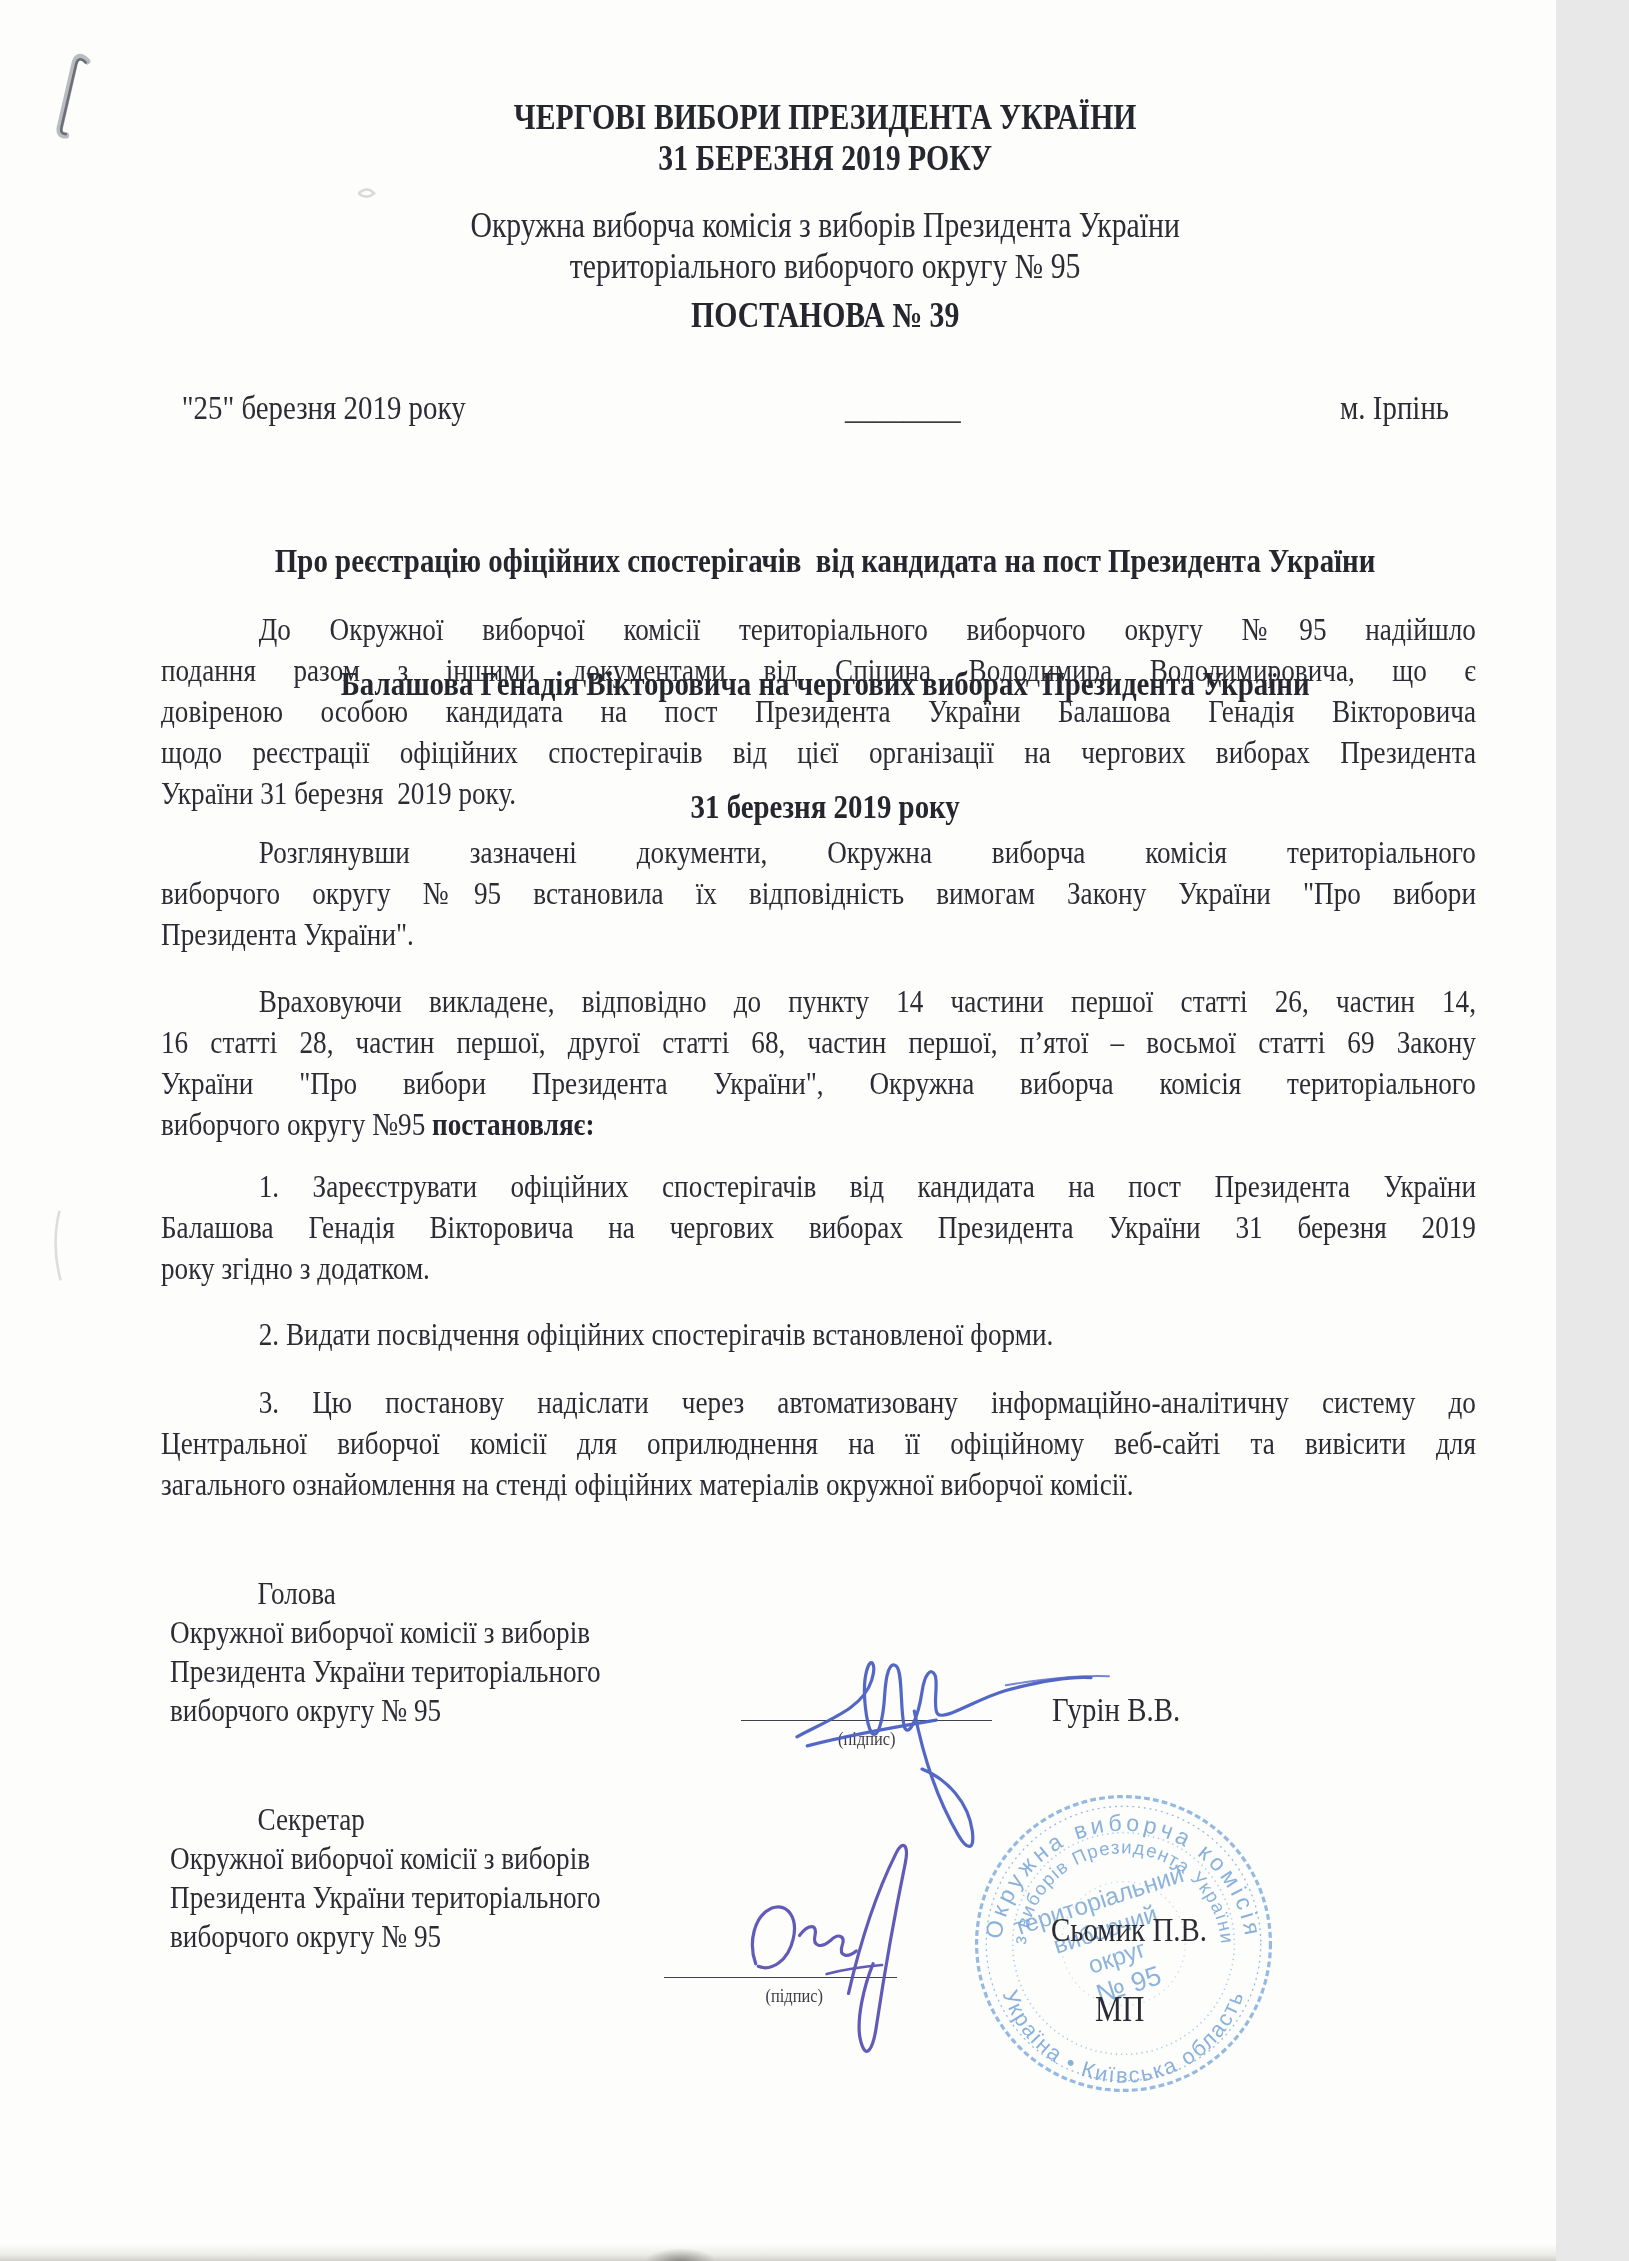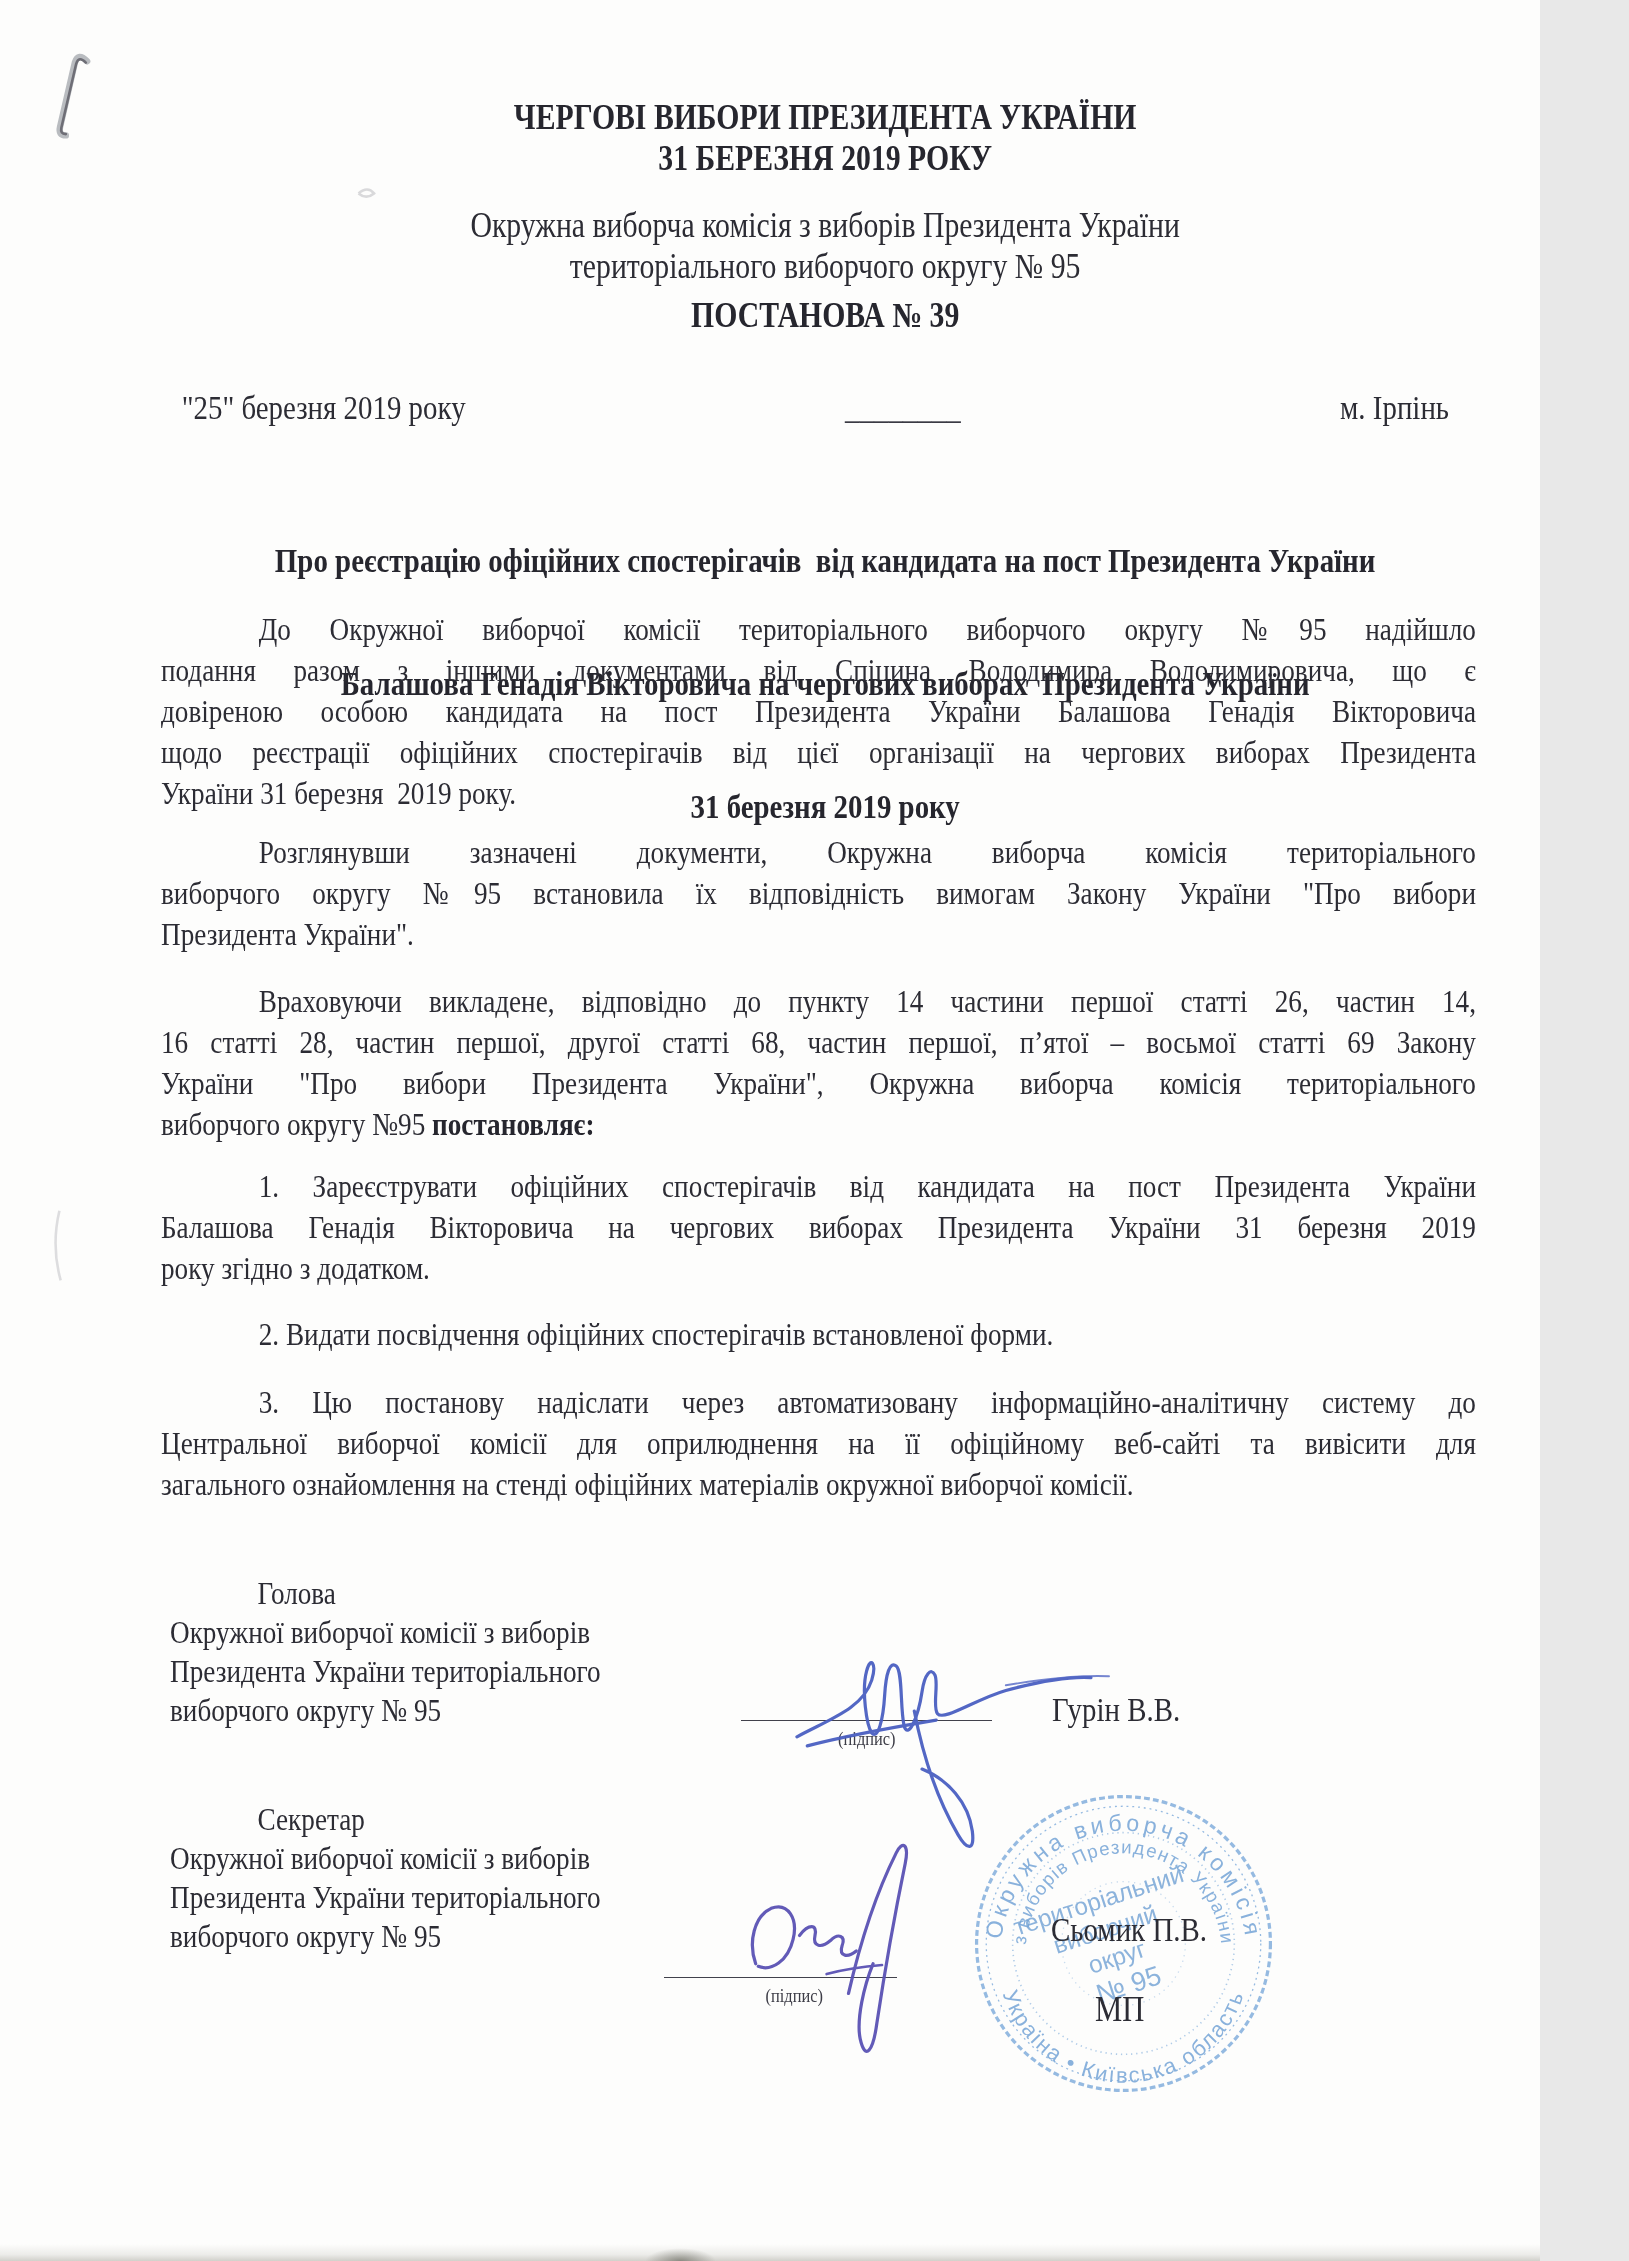--- a/index.html
+++ b/index.html
@@ -1,18 +1,18 @@
 <!DOCTYPE html>
 <html style="font-size:10.3px"><head>
 <meta charset="utf-8">
 <style>
   html,body{margin:0;padding:0;background:#e8e8e8;}
   .page{
     position:relative;width:1540px;height:2261px;background:#fdfdfc;overflow:hidden;
-    font-family:"Liberation Serif","DejaVu Serif",serif;color:#2c2c34;
+    font-family:"Liberation Serif","DejaVu Serif",serif;color:#2c2c34;padding-left:16px;
   }
   .sx{position:absolute;transform:scaleX(0.85);transform-origin:0 0;box-sizing:border-box;}
   .center{text-align:center;}
   .b{font-weight:bold;color:#26262e;}
   .banner{font-size:35px;line-height:41px;}
   .org{font-size:35px;line-height:41px;}
   .doctitle{font-size:35px;line-height:41px;}
   .dateline{font-size:34px;line-height:41px;display:flex;justify-content:space-between;}
   .subject{font-size:34px;line-height:41px;white-space:pre-wrap;}
   .para{font-size:32px;line-height:41px;}

